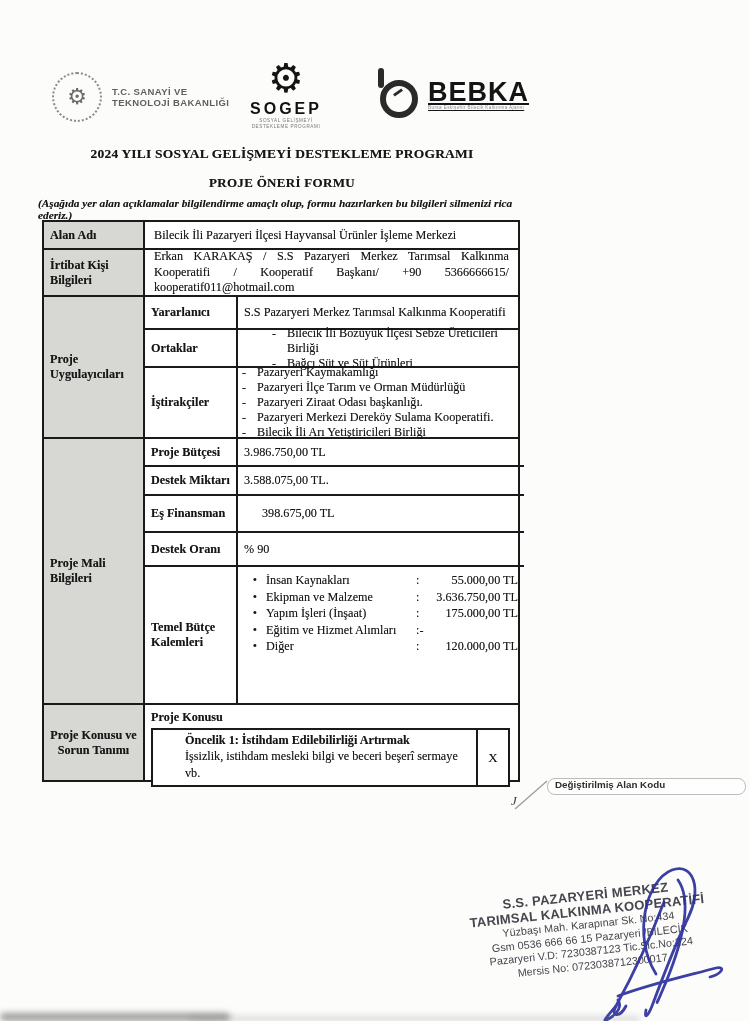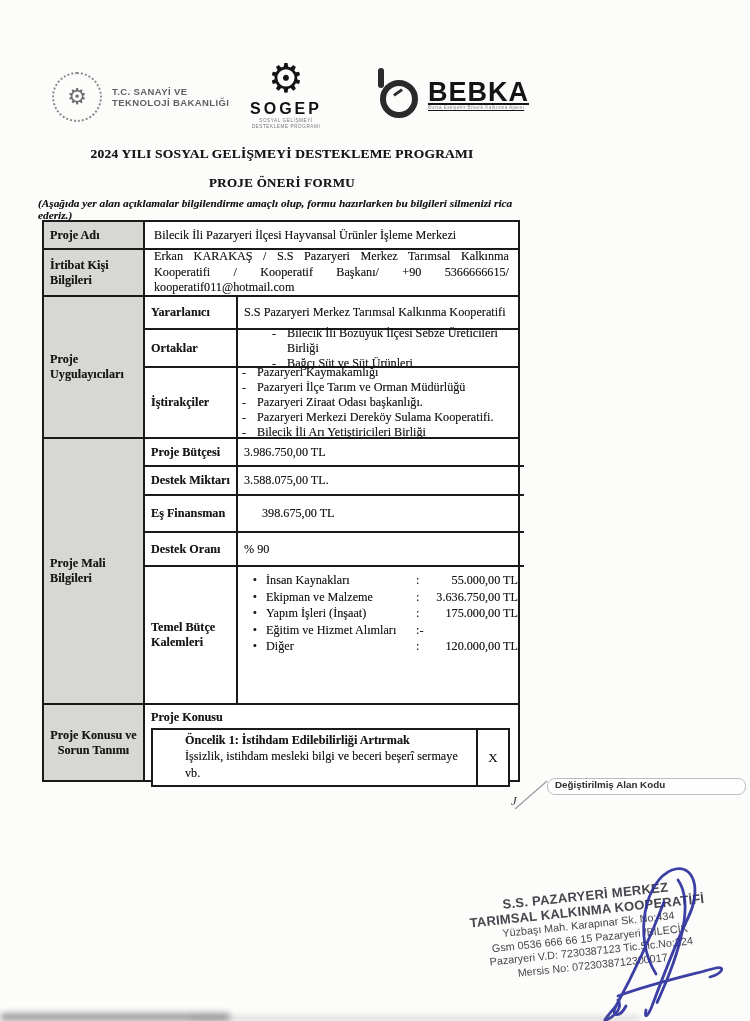--- a/index.html
+++ b/index.html
@@ -129,21 +129,21 @@
     </div>
   </div>
 
   <div class="title1 scantext">2024 YILI SOSYAL GELİŞMEYİ DESTEKLEME PROGRAMI</div>
   <div class="title2 scantext">PROJE ÖNERİ FORMU</div>
   <div class="note scantext">(Aşağıda yer alan açıklamalar bilgilendirme amaçlı olup, formu hazırlarken bu bilgileri silmenizi rica ederiz.)</div>
 
   <div class="ftable scantext">
 
     <div class="trow" style="height:28px">
-      <div class="lcell">Proje Adı</div>
+      <div class="lcell">Alan Adı</div>
       <div class="vcell">Bilecik İli Pazaryeri İlçesi Hayvansal Ürünler İşleme Merkezi</div>
     </div>
 
     <div class="trow" style="height:47px">
       <div class="lcell">İrtibat Kişi Bilgileri</div>
       <div class="vcell justify">Erkan KARAKAŞ / S.S Pazaryeri Merkez Tarımsal Kalkınma Kooperatifi / Kooperatif Başkanı/ +90 5366666615/ kooperatif011@hotmail.com</div>
     </div>
 
     <div class="trow" style="height:142px">
       <div class="lcell">Proje Uygulayıcıları</div>

